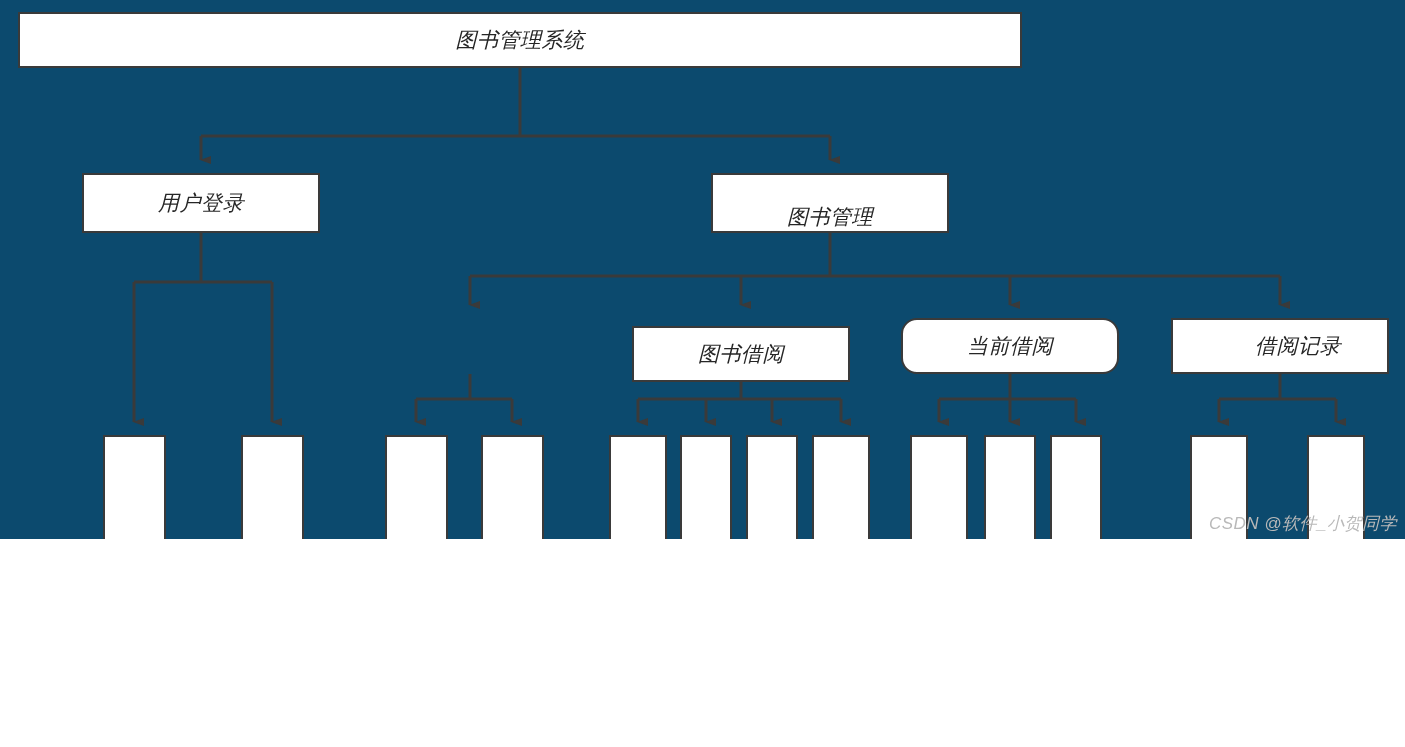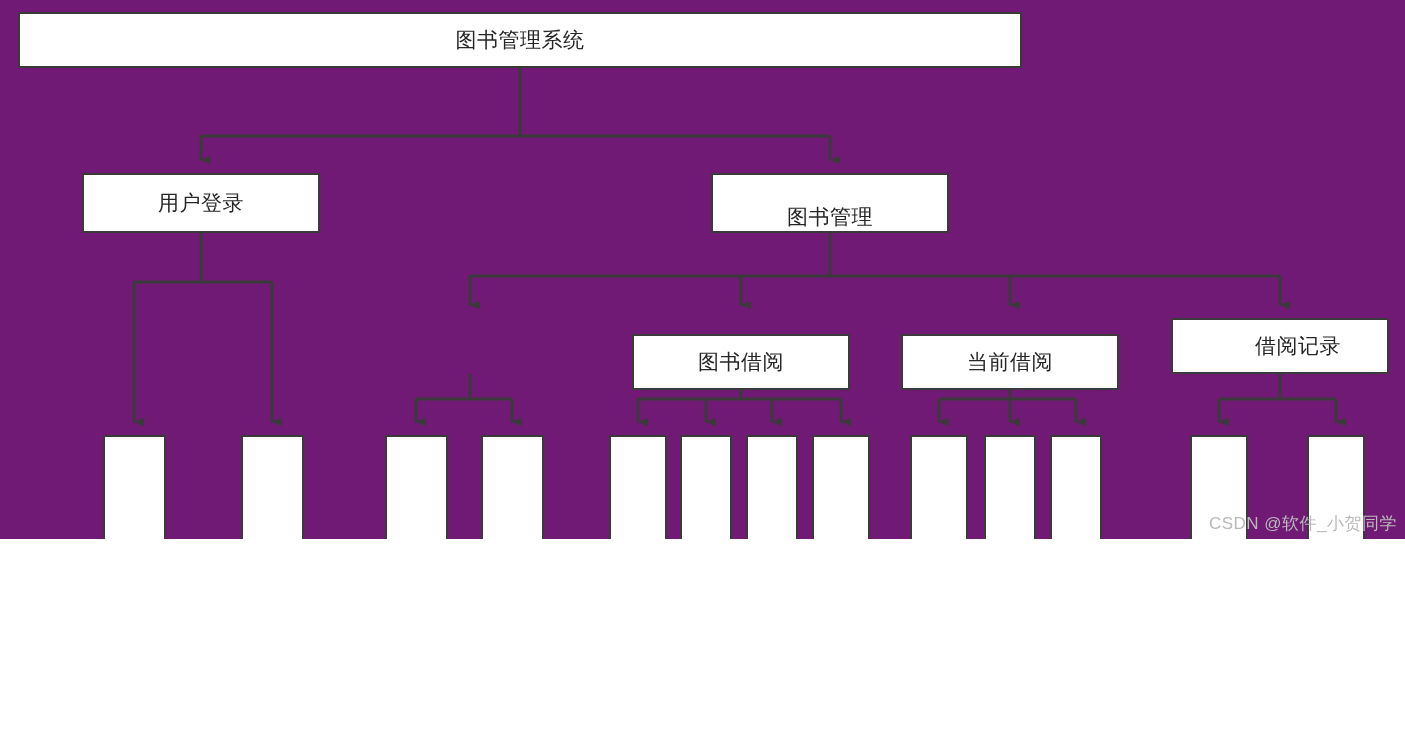--- a/index.html
+++ b/index.html
@@ -7,22 +7,23 @@
     padding: 0;
     background: #ffffff;
   }
   body {
     font-family: "Liberation Sans", "DejaVu Sans", sans-serif;
   }
   #canvas {
     position: relative;
     width: 1405px;
     height: 539px;
-    background: #701a75;
+    background: #0c4a6e;
     overflow: hidden;
+    font-style: italic;
   }
   svg.edges {
     position: absolute;
     left: 0;
     top: 0;
     width: 1405px;
     height: 747px;
     pointer-events: none;
   }
   .node {
@@ -125,24 +126,24 @@
     <span>图书管理系统</span>
   </div>
 
   <div class="node h" style="left:82px; top:173px; width:238px; height:60px;">
     <span>用户登录</span>
   </div>
   <div class="node h" style="left:711px; top:173px; width:238px; height:60px;align-items:flex-end;">
     <span>图书管理</span>
   </div>
 
-  <div class="node h" style="left:632px; top:334px; width:218px; height:56px;text-align:center;">
+  <div class="node h" style="left:632px; top:326px; width:218px; height:56px;text-align:center;">
     <span>图书借阅</span>
   </div>
-  <div class="node h" style="left:901px; top:334px; width:218px; height:56px;">
+  <div class="node h" style="left:901px; top:318px; width:218px; height:56px;border-radius:16px;">
     <span>当前借阅</span>
   </div>
   <div class="node h" style="left:1171px; top:318px; width:218px; height:56px;padding-left:36px;">
     <span>借阅记录</span>
   </div>
 
   <div class="node v" style="left:103px; top:435px; width:63px; height:299px;">
     <span class="vtext">用户登录</span>
   </div>
   <div class="node v" style="left:241px; top:435px; width:63px; height:299px;">

